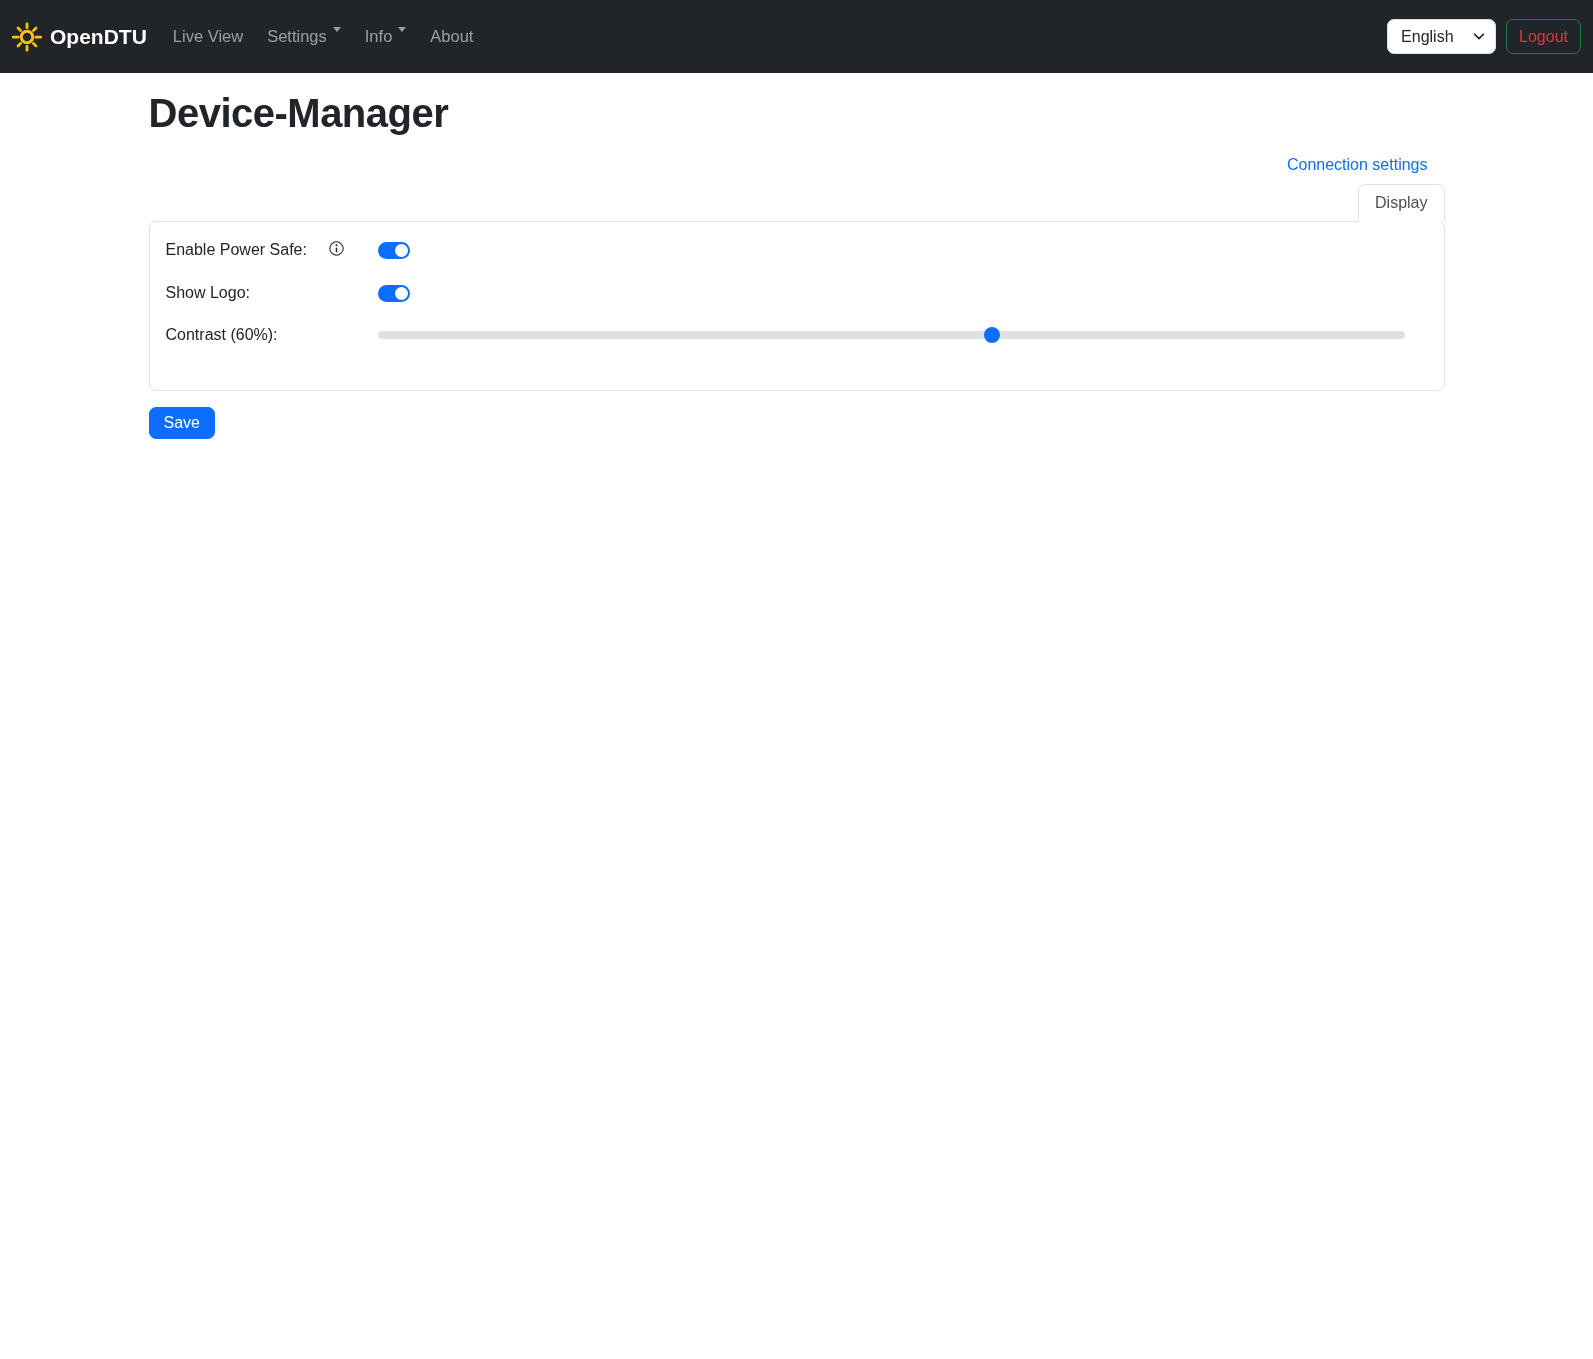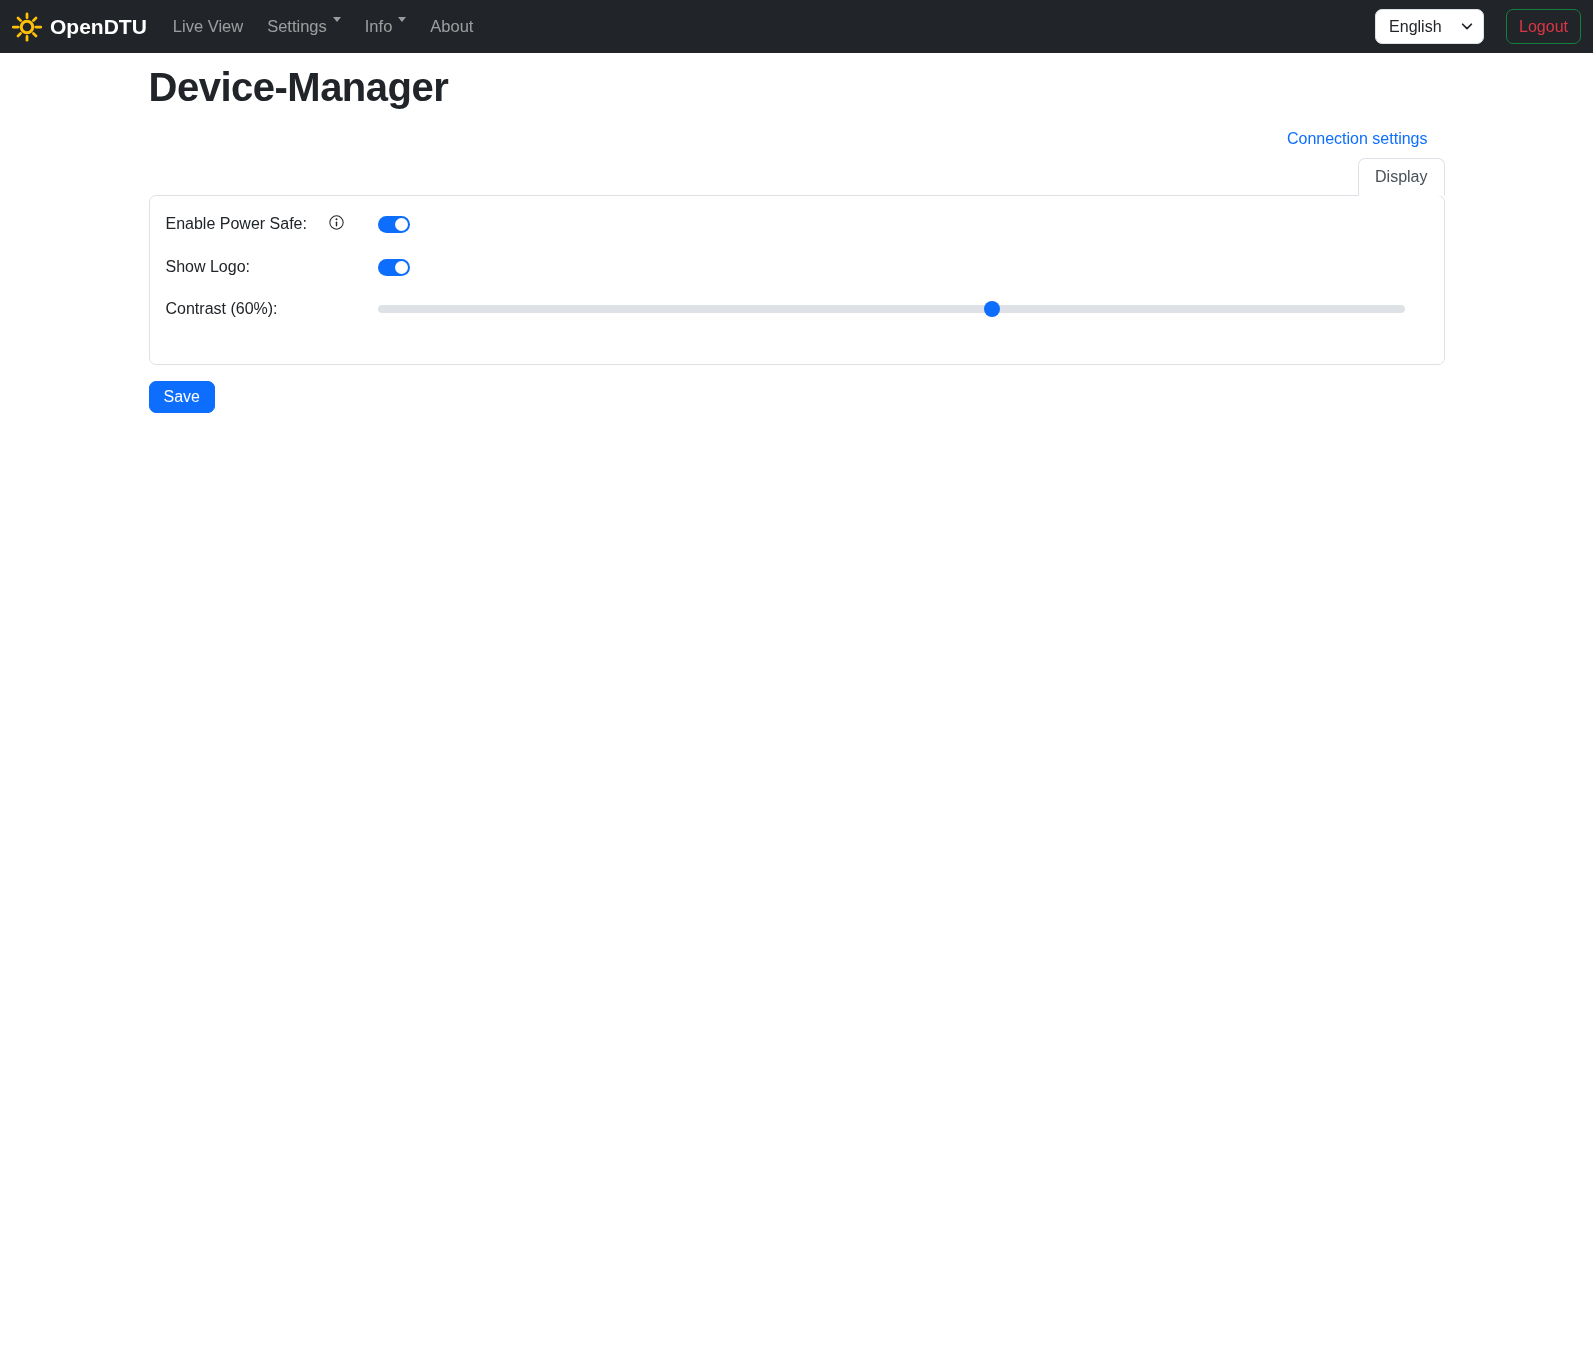--- a/index.html
+++ b/index.html
@@ -1,59 +1,59 @@
 <!DOCTYPE html>
 <html><head>
 <meta charset="utf-8">
 <style>
   * { box-sizing: border-box; margin: 0; padding: 0; }
   html, body { background: #fff; font-family: "Liberation Sans", "DejaVu Sans", sans-serif; color: #212529; }
   body { min-width: 1593px; }
 
   
   .navbar {
-    height: 53px; background: #212529;
+    height: 73px; background: #212529;
     display: flex; align-items: center; justify-content: space-between;
     padding: 0 12px;
   }
   .nav-left { display: flex; align-items: center; }
   .brand {
     display: flex; align-items: center; gap: 8px;
     color: #fff; font-size: 21px; font-weight: 700; text-decoration: none;
     margin-right: 14px; cursor: pointer;
   }
   .nav-items { display: flex; align-items: center; }
   .nav-link {
     color: rgba(255,255,255,0.55); font-size: 16.5px; text-decoration: none;
     padding: 8px 12px; display: inline-flex; align-items: flex-start; cursor: pointer;
   }
   .caret {
     display: inline-block; margin-left: 6px;
     border-left: 4.5px solid transparent; border-right: 4.5px solid transparent;
     border-top: 5px solid rgba(255,255,255,0.55);
   }
-  .nav-right { display: flex; align-items: center; gap: 22px; padding-left: 47px; }
+  .nav-right { display: flex; align-items: center; gap: 10px; padding-left: 47px; }
   .select-wrap { position: relative; }
   .select-wrap select {
     appearance: none; -webkit-appearance: none; -moz-appearance: none;
     width: 109px; height: 35px; border: 1px solid #dee2e6; border-radius: 7px;
     background: #fff; color: #212529; font-size: 16px;
     padding: 4px 32px 4px 13px; cursor: pointer;
     font-family: "Liberation Sans", sans-serif;
   }
   .select-chevron { position: absolute; right: 10px; top: 10px; pointer-events: none; }
   .logout-btn {
     height: 35px; padding: 4px 12px; font-size: 16px;
     color: #dc3545; background: transparent; border: 1px solid #15803d;
     border-radius: 7px; cursor: pointer; font-family: "Liberation Sans", sans-serif;
   }
 
   
   .container { max-width: 1320px; margin: 0 auto; padding: 0 12px; }
-  .page-title { font-size: 40px; font-weight: 700; color: #212529; margin: 12px 0 10px; letter-spacing: -0.5px; }
+  .page-title { font-size: 40px; font-weight: 700; color: #212529; margin: 18px 0 10px; letter-spacing: -0.5px; }
 
   
   .tabs { display: flex; align-items: flex-end; flex-direction: column; }
   .tab {
     font-size: 16px; padding: 9px 16px; text-decoration: none; cursor: pointer;
     border: 1px solid transparent; border-radius: 7px 7px 0 0; display: inline-block;
   }
   .tab-inactive { color: #0d6efd; }
   .tab-active {
     color: #495057; background: #fff;

